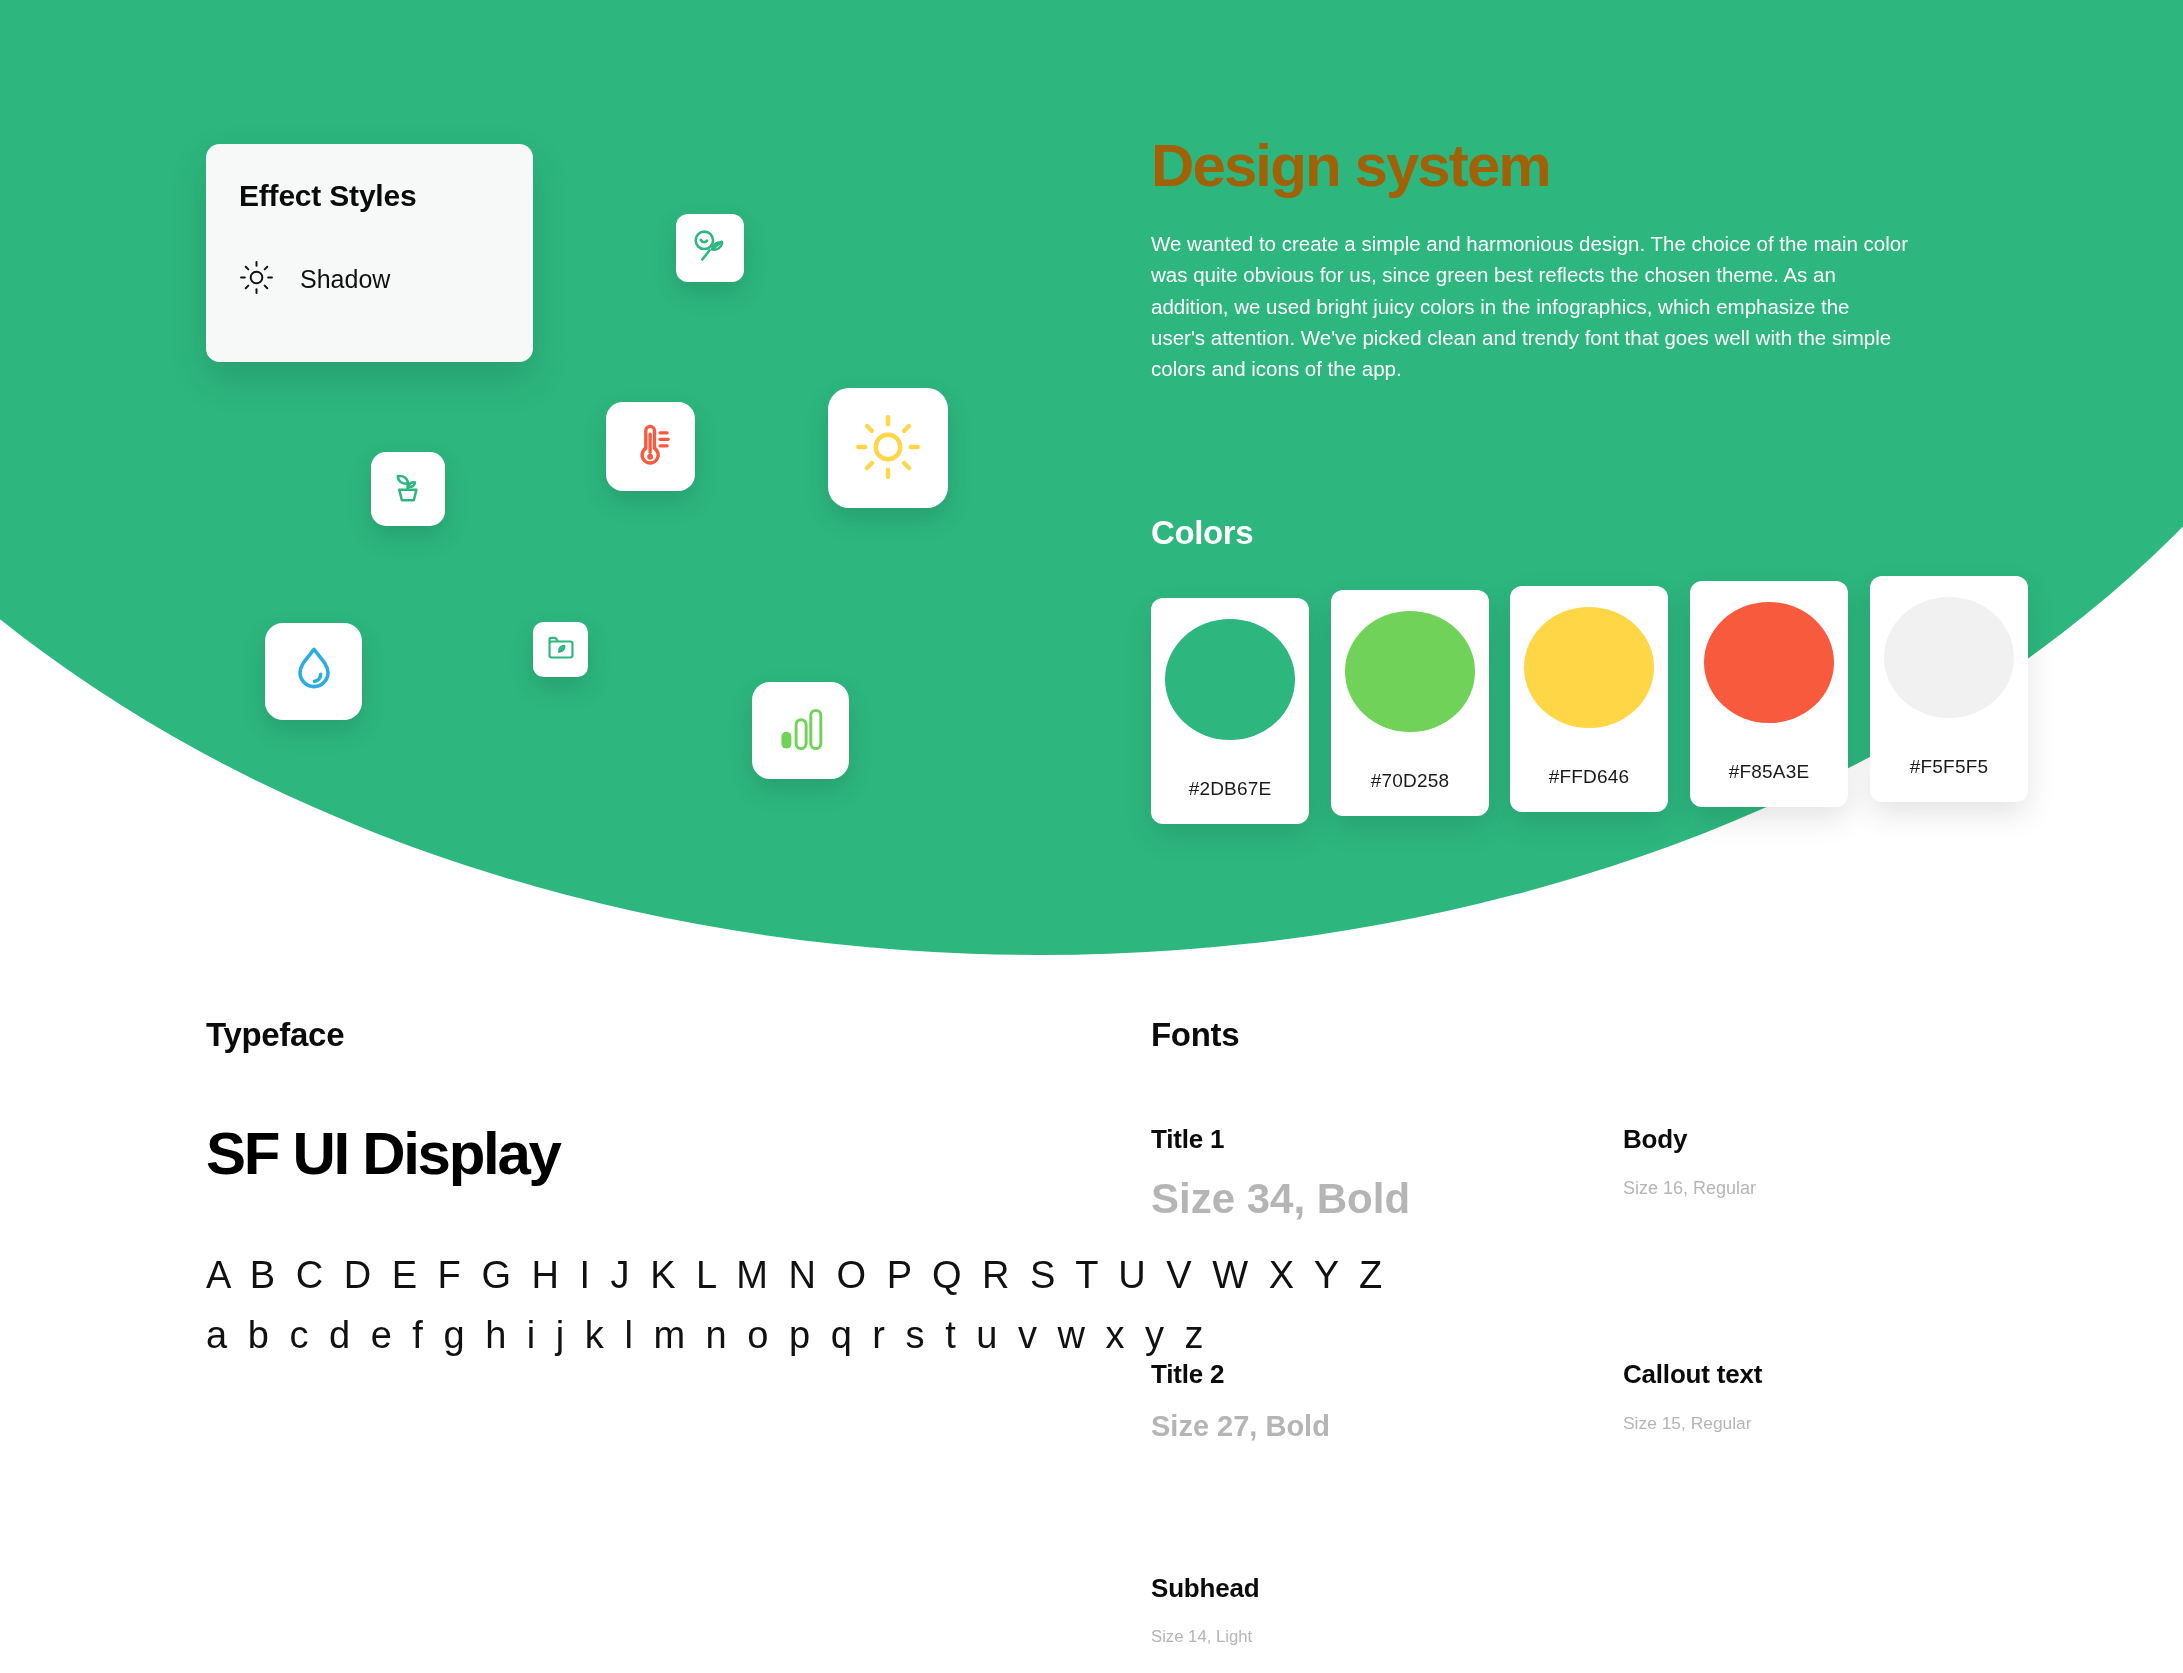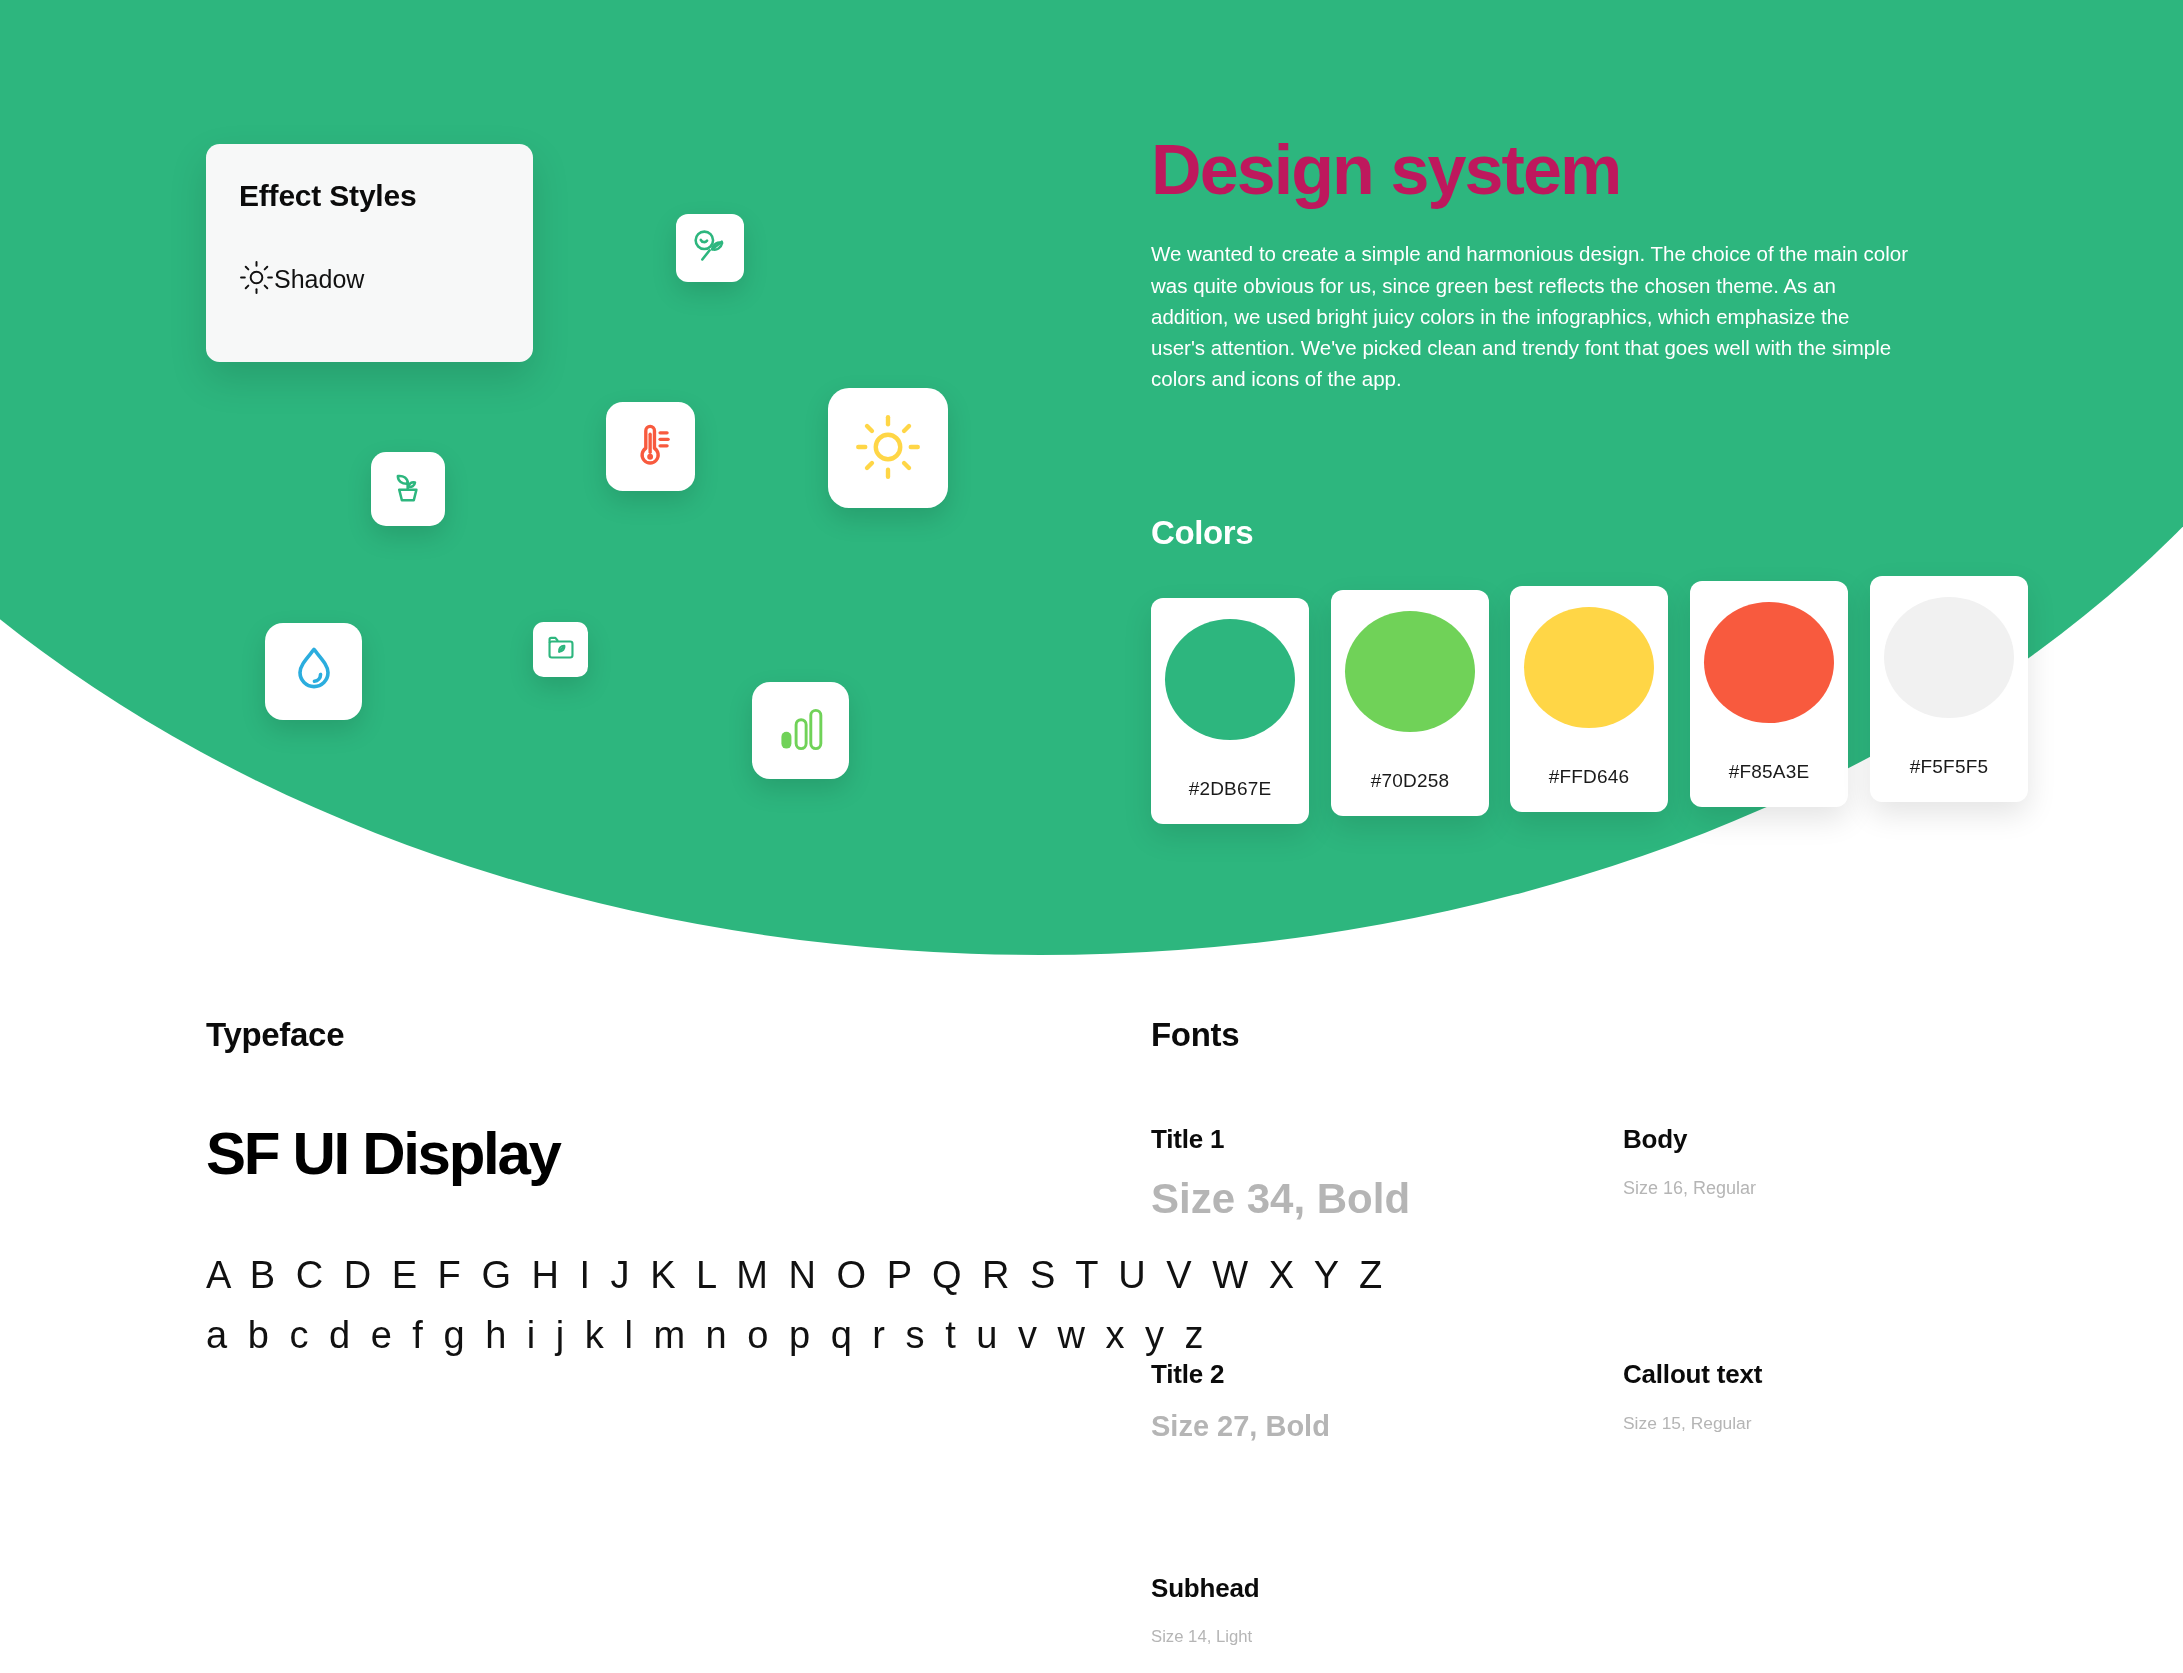--- a/index.html
+++ b/index.html
@@ -32,21 +32,21 @@
     background:#F7F8F8;
     border-radius:13.6px;
     box-shadow:0 16.7px 38px rgba(0,0,0,.13);
     padding:35px 33px;
   }
   .effect-title{
     font-size:30px; font-weight:bold; color:#0B0B0B;
     letter-spacing:-0.2px;
   }
   .effect-row{
-    display:flex; align-items:center; 
+    display:flex; align-items:center; gap:26px;
     margin-top:47px;
   }
   .effect-label{ font-size:25px; color:#111; }
 
   
   .tile{
     position:absolute;
     background:#FFFFFF;
     display:flex; align-items:center; justify-content:center;
     box-shadow:0 10.6px 26px rgba(0,0,0,.13);
@@ -55,21 +55,21 @@
   .tile-pot       { left:347px; top:452px; width:74px; height:74px; border-radius:15px; }
   .tile-thermo    { left:582px; top:402px; width:89px; height:89px; border-radius:16.7px; }
   .tile-sun       { left:804px; top:388px; width:120px; height:120px; border-radius:21px; }
   .tile-drop      { left:241px; top:623px; width:97px; height:97px; border-radius:18px; }
   .tile-folder    { left:509px; top:622px; width:55px; height:55px; border-radius:10.6px; }
   .tile-bars      { left:728px; top:682px; width:97px; height:97px; border-radius:18px; }
 
   
   .hero-copy{ position:absolute; left:1127px; top:135px; width:766px; }
   .hero-title{
-    font-size:70px; font-weight:bold; color:#be185d;
+    font-size:60px; font-weight:bold; color:#a16207;
     letter-spacing:-1.9px; line-height:1.02;
   }
   .hero-para{
     margin-top:32px;
     font-size:20.5px; line-height:1.52; color:#FFFFFF;
     max-width:758px;
   }
 
   
   .colors-heading{

